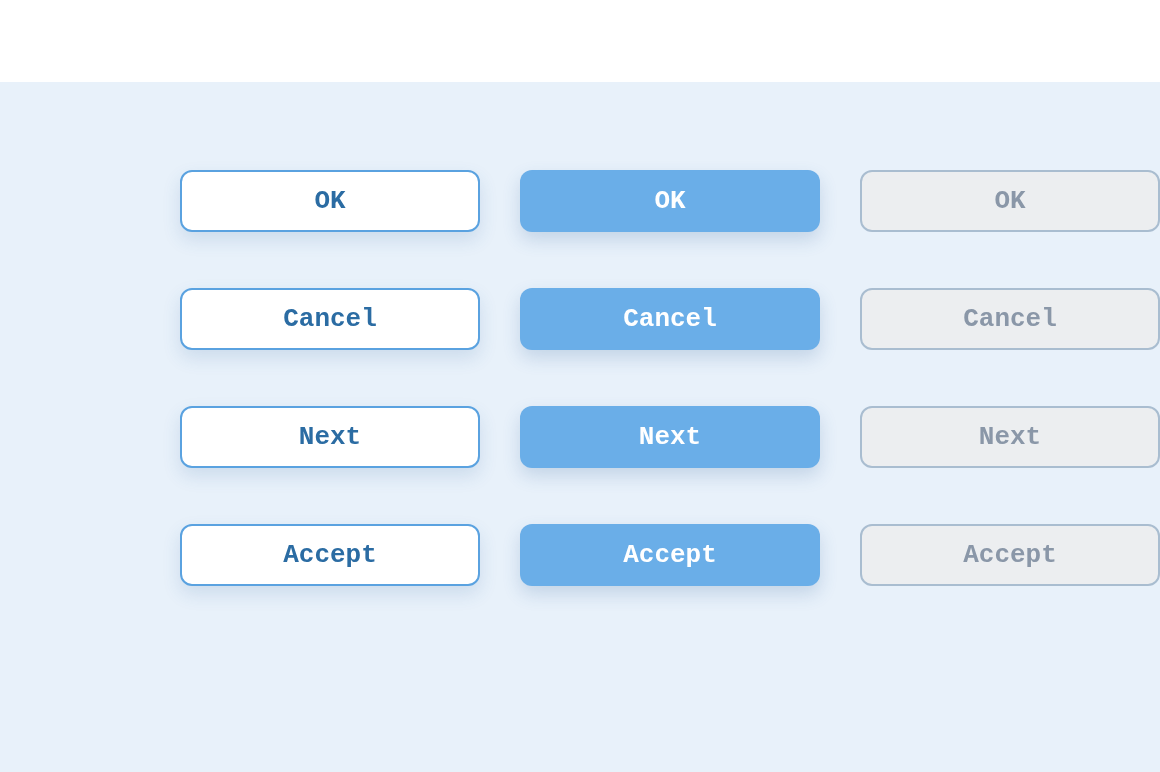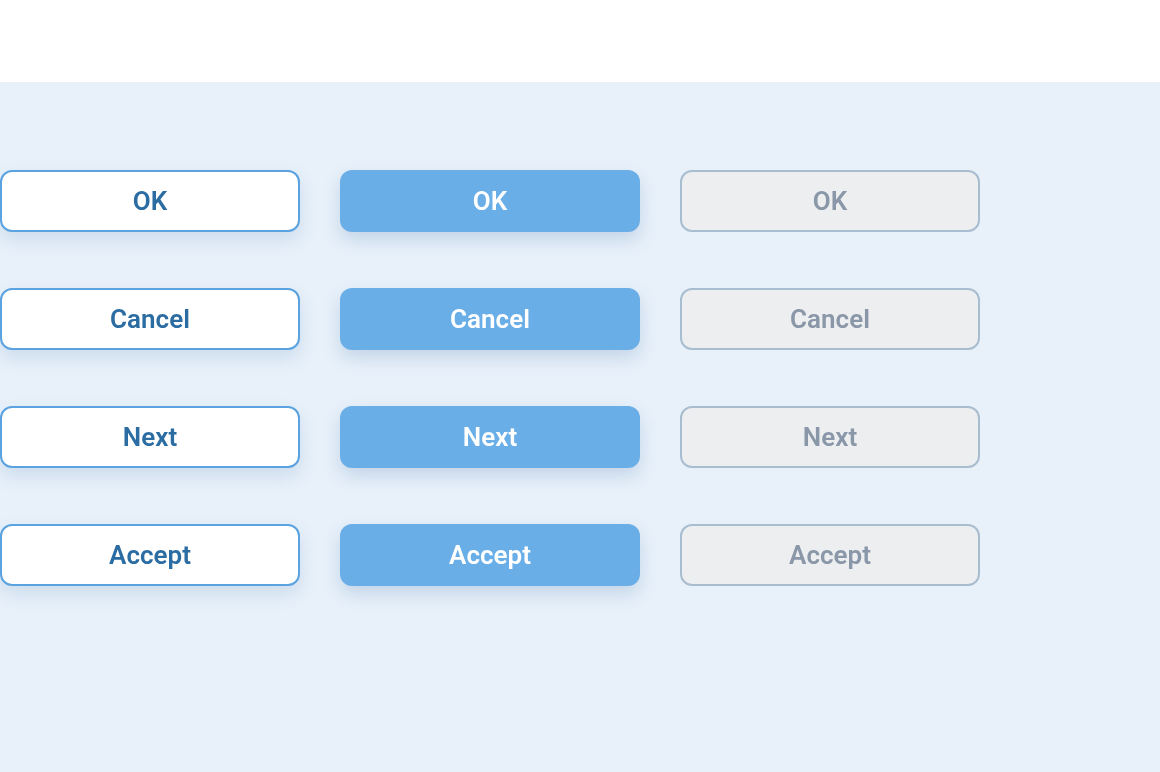--- a/index.html
+++ b/index.html
@@ -17,22 +17,23 @@
       align-items: flex-start;
       justify-content: center;
     }
     
     .canvas {
       width: 1160px;
       height: 690px;
       margin-top: 82px;
       background: #e8f1fa;
       display: flex;
-      justify-content: flex-start;
+      justify-content: flex-end;
       padding-top: 88px;
+      font-family: Liberation Mono, monospace;
     }
     
     .grid {
       display: grid;
       grid-template-columns: repeat(3, 300px);
       grid-template-rows: repeat(4, 62px);
       column-gap: 40px;
       row-gap: 56px;
     }
     

